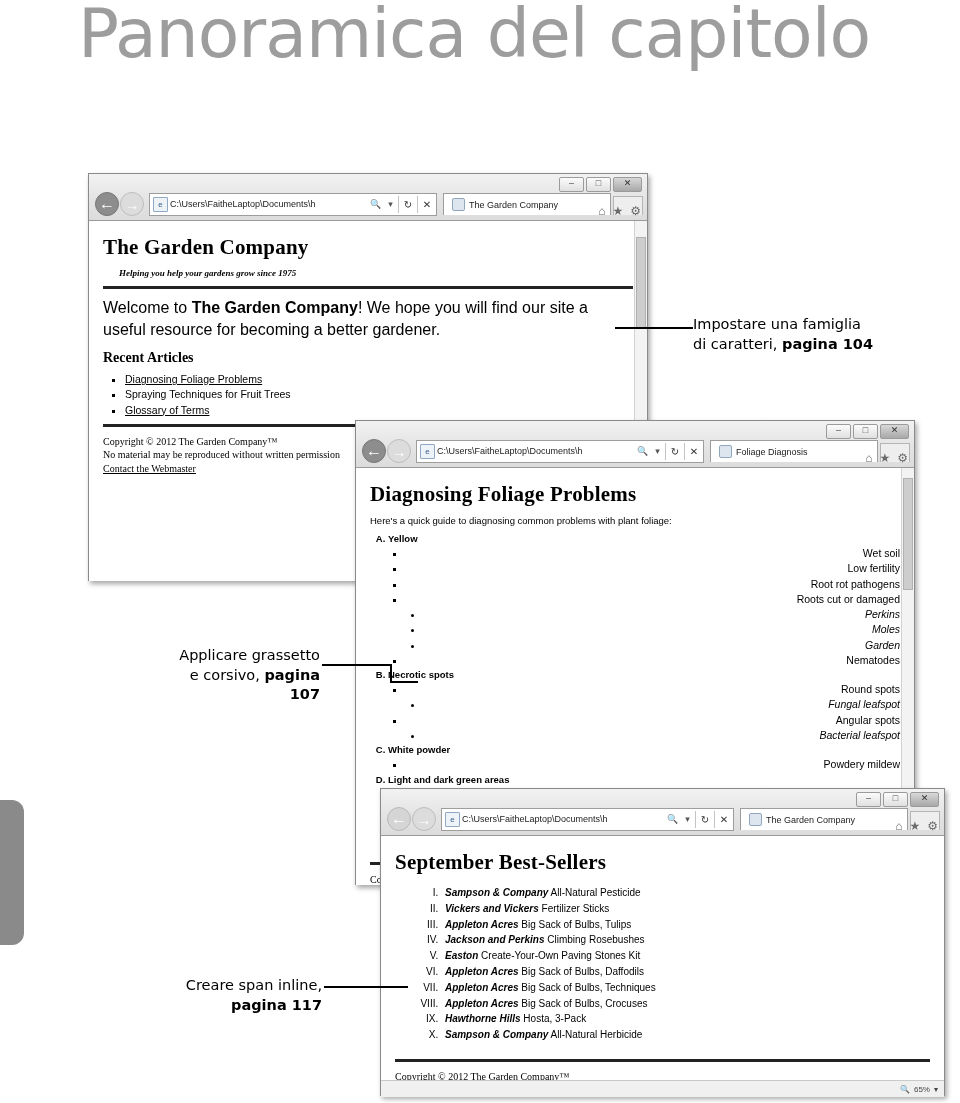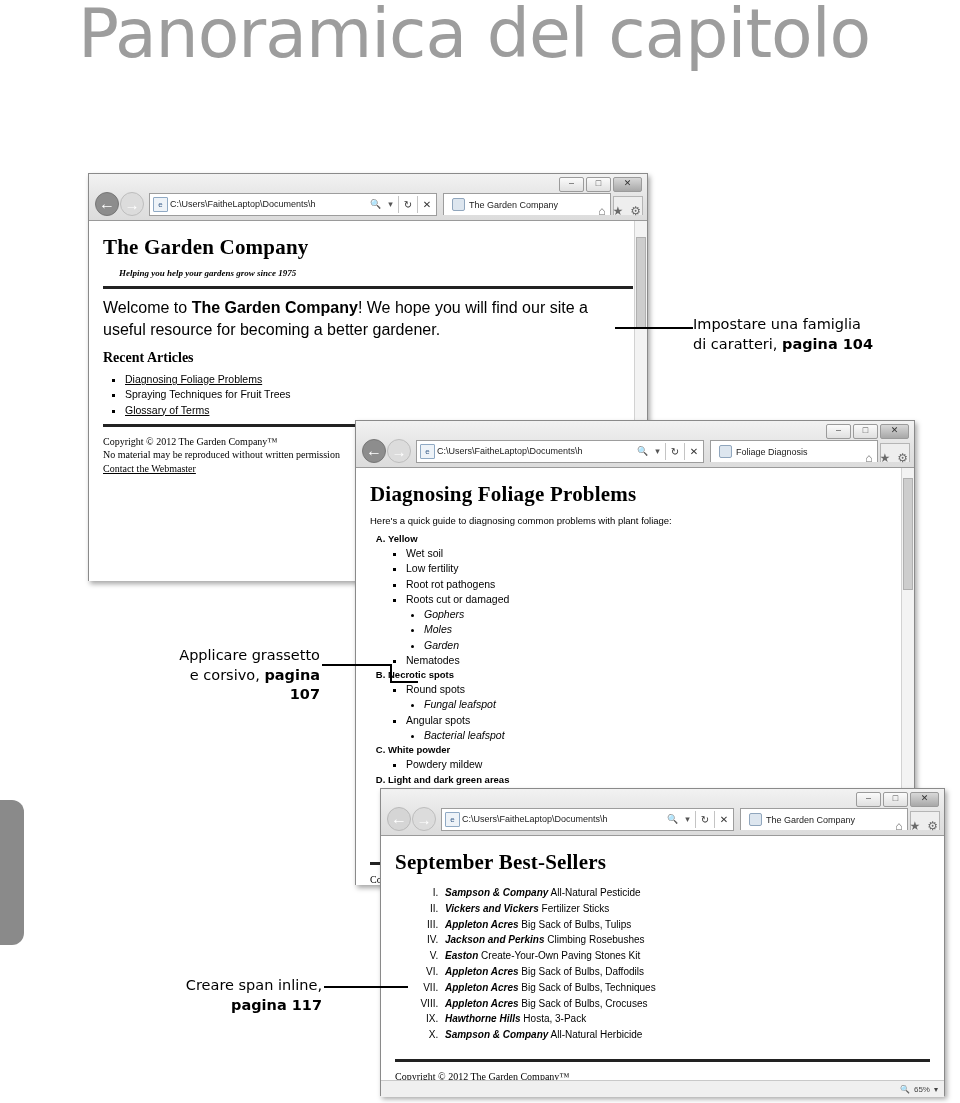--- a/index.html
+++ b/index.html
@@ -100,21 +100,21 @@
           font-size:14px;margin:8px 0 6px 0;}
   .doc ul{margin:2px 0 2px 0;padding-left:22px;font-size:10.5px;line-height:1.45;}
   .doc ul ul{padding-left:20px;}
   .doc li{margin:0;}
   .lnk{text-decoration:underline;}
   .footer{font-family:"Liberation Serif", serif;font-size:10px;line-height:1.35;margin-top:4px;}
 
   
   .outline{font-size:9.5px;line-height:1.5;margin:6px 0 0 0;padding-left:18px;}
   .outline > li{font-weight:bold;margin-bottom:0;list-style-type:upper-alpha;}
-  .outline ul{list-style-type:square;font-weight:normal;padding-left:18px;margin:0;}
+  .outline ul{list-style-type:square;font-weight:normal;padding-left:18px;margin:0;text-align:right;}
   .outline ul ul{list-style-type:disc;font-style:italic;padding-left:18px;}
   .lead{font-size:9.5px;margin:4px 0 4px 0;}
 
   
   .roman{font-size:10px;line-height:1.58;margin:10px 0 0 0;padding-left:46px;
          list-style-type:upper-roman;}
   .roman li{padding-left:4px;}
   .roman i{font-style:italic;font-weight:bold;}
 
   
@@ -252,21 +252,21 @@
       <p class="lead">Here's a quick guide to diagnosing common problems with plant foliage:</p>
 
       <ol class="outline">
         <li><span>Yellow</span>
           <ul>
             <li><span>Wet soil</span></li>
             <li><span>Low fertility</span></li>
             <li><span>Root rot pathogens</span></li>
             <li><span>Roots cut or damaged</span>
               <ul>
-                <li><span>Gophers</span></li>
+                <li><span>Perkins</span></li>
                 <li><span>Moles</span></li>
                 <li><span>Garden</span></li>
               </ul>
             </li>
             <li><span>Nematodes</span></li>
           </ul>
         </li>
 
         <li><span>Necrotic spots</span>
           <ul>

